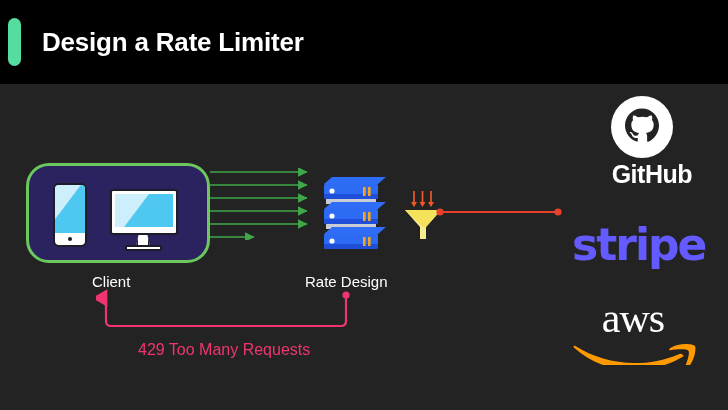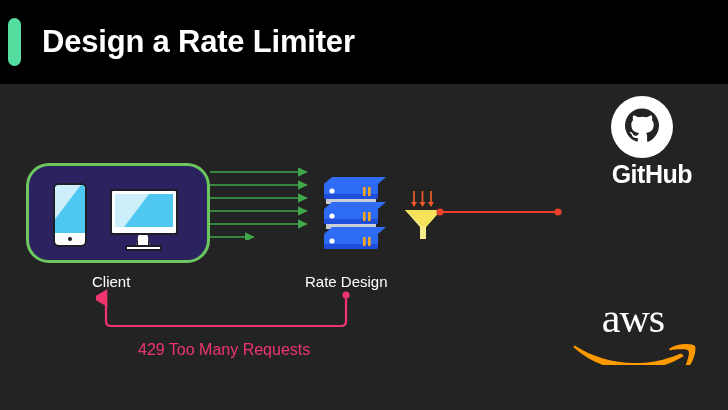--- a/index.html
+++ b/index.html
@@ -17,21 +17,21 @@
     background:#000000;
     display:flex;align-items:center;
   }
   .accent-pill{
     width:13px;height:48px;border-radius:7px;
     background:#55DDA0;
     margin-left:8px;flex:0 0 auto;
   }
   .header-title{
     color:#ffffff;
-    font-size:31px;
+    font-size:26px;
     font-weight:bold;
     letter-spacing:-0.2px;
     margin-left:21px;
     white-space:nowrap;
   }
 
   
   .client-box{
     position:absolute;left:26px;top:163px;
     width:184px;height:100px;
@@ -241,20 +241,23 @@
       <path fill="#232323" d="M50,12.5c-9.4,0-17,7.6-17,17c0,7.5,4.9,13.9,11.6,16.1c0.8,0.2,1.2-0.4,1.2-0.8
         c0-0.4,0-1.5,0-2.9c-4.7,1-5.7-2.3-5.7-2.3c-0.8-2-1.9-2.5-1.9-2.5c-1.6-1.1,0.1-1,0.1-1c1.7,0.1,2.6,1.8,2.6,1.8
         c1.5,2.6,4,1.9,5,1.4c0.2-1.1,0.6-1.9,1.1-2.3c-3.8-0.4-7.7-1.9-7.7-8.4c0-1.9,0.7-3.4,1.8-4.6c-0.2-0.4-0.8-2.2,0.2-4.5
         c0,0,1.5-0.5,4.8,1.8c1.4-0.4,2.9-0.6,4.4-0.6c1.5,0,3,0.2,4.4,0.6c3.3-2.3,4.8-1.8,4.8-1.8c1,2.4,0.4,4.1,0.2,4.5
         c1.1,1.2,1.8,2.8,1.8,4.6c0,6.6-4,8-7.8,8.4c0.6,0.5,1.2,1.6,1.2,3.2c0,2.3,0,4.2,0,4.8c0,0.5,0.3,1,1.2,0.8
         C62.1,43.4,67,37,67,29.5C67,20.1,59.4,12.5,50,12.5z"></path>
     </svg>
     <div class="gh-word">GitHub</div>
   </div>
 
+  <div class="logo logo-stripe">
+    <div class="stripe-word">stripe</div>
+  </div>
 
   <div class="logo logo-aws">
     <div class="aws-word">aws</div>
     <svg width="126" height="26" viewBox="0 0 126 26">
       <path fill="#FF9900" d="M113.6,17.3C98.3,26.6,79.4,31.2,63.1,31.2c-22.8,0-43.4-8.4-59-22.4
         c-1.2-1.1-0.1-2.6,1.3-1.7C22.2,17.8,43,24.1,64.5,24.1c14.5,0,30.4-3,45-9.2C111.7,13.9,113.6,16.3,113.6,17.3z"></path>
       <path fill="#FF9900" d="M118.4,11.8c-2-2.5-13-1.2-18-0.6c-1.5,0.2-1.7-1.1-0.4-2c8.8-6.2,23.2-4.4,24.9-2.3
         c1.7,2.1-0.4,16.5-8.7,23.4c-1.3,1.1-2.5,0.5-1.9-0.9C116.2,24.8,120.4,14.3,118.4,11.8z"></path>
     </svg>
   </div>

